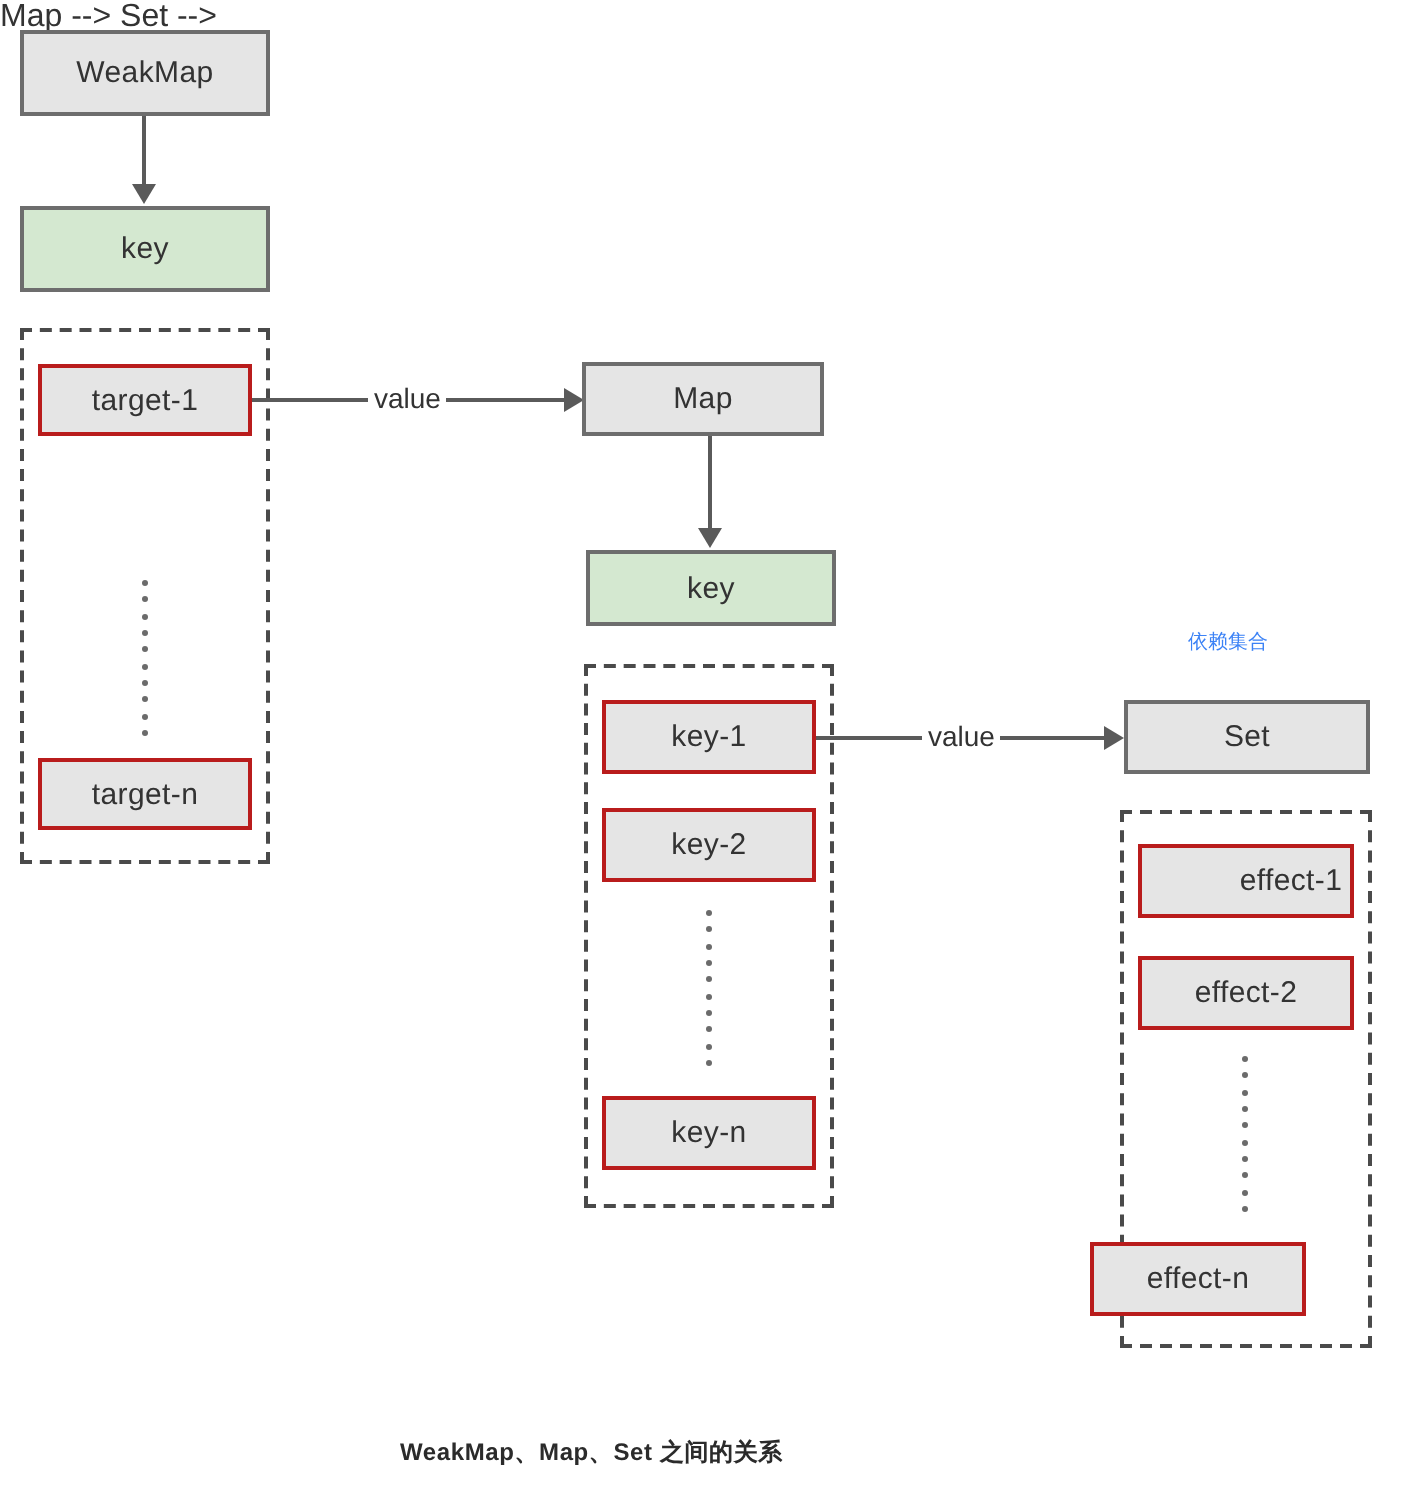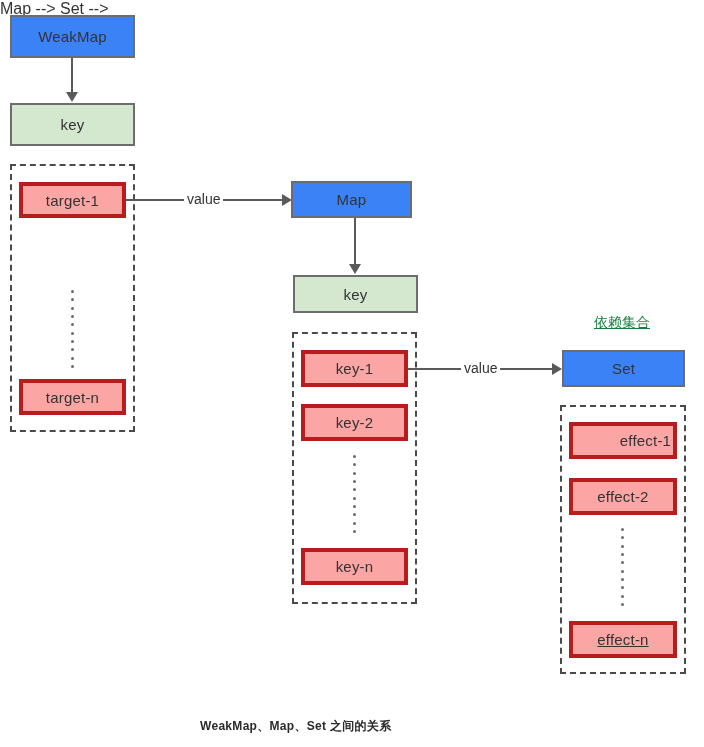--- a/index.html
+++ b/index.html
@@ -25,30 +25,30 @@
     box-sizing: border-box;
     display: flex;
     align-items: center;
     justify-content: center;
     font-size: 15px;
     line-height: 1;
     color: #333333;
     letter-spacing: 0.2px;
   }
   .node.blue {
-    background: #3b82f6;
+    background: #e5e5e5;
     border: 2px solid #6d6d6d;
   }
   .node.green {
     background: #d4e8d0;
     border: 2px solid #6d6d6d;
   }
   .node.plain {
-    background: #fca5a5;
-    border: 4px solid #b91c1c;
+    background: #e5e5e5;
+    border: 2px solid #b91c1c;
   }
 
   
   .group {
     position: absolute;
     box-sizing: border-box;
     border: 2px dashed #4a4a4a;
     background: transparent;
   }
 
@@ -101,24 +101,23 @@
     display: block;
     width: 3px;
     height: 3px;
     background: #6b6b6b;
     border-radius: 50%;
   }
 
   
   .plaintext {
     position: absolute;
-    font-size: 14px;
-    color: #15803d;
+    font-size: 10px;
+    color: #3b82f6;
     white-space: nowrap;
-    text-decoration: underline;
   }
   .caption {
     position: absolute;
     font-size: 12px;
     font-weight: bold;
     color: #2b2b2b;
     white-space: nowrap;
     letter-spacing: 0.3px;
   }
 
@@ -258,21 +257,21 @@
       <i></i>
       <i></i>
       <i></i>
       <i></i>
       <i></i>
       <i></i>
       <i></i>
       <i></i>
   </div>
 
-  <div class="node plain" style="left:569px; top:621px; width:108px; height:37px;text-decoration:underline;">
+  <div class="node plain" style="left:545px; top:621px; width:108px; height:37px;">
     <span>effect-n</span>
   </div>
 
   
   <div class="caption" style="left:200px; top:718px;">WeakMap、Map、Set 之间的关系</div>
 
   
 
 </div>
 

